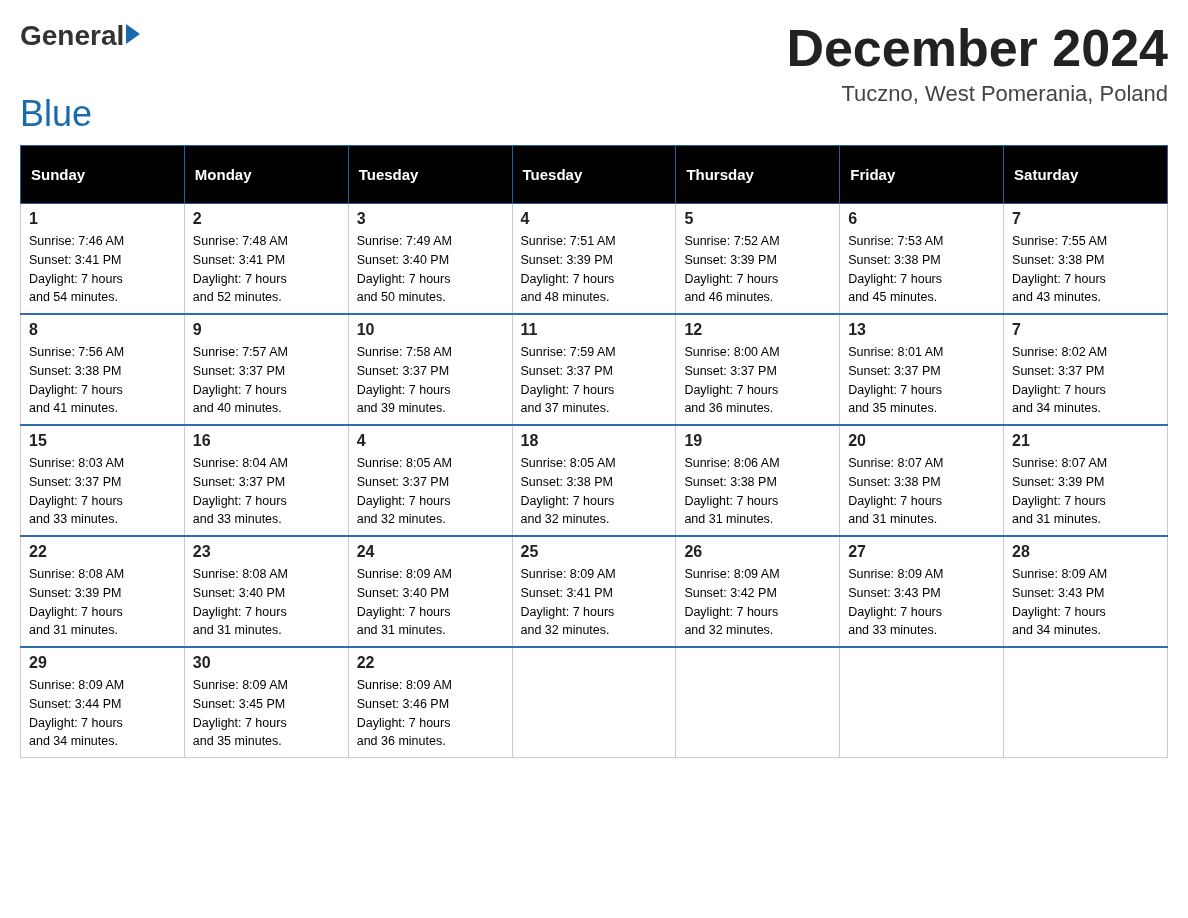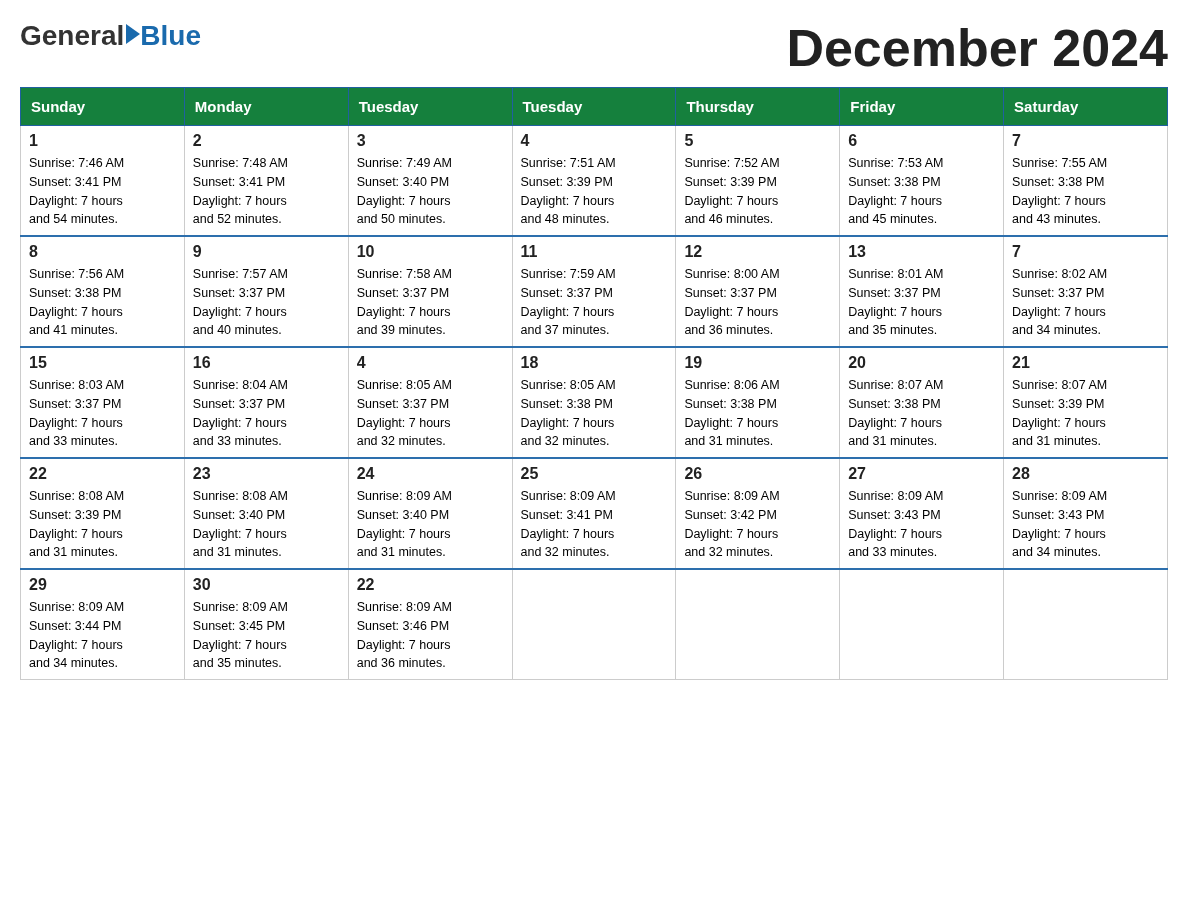--- a/index.html
+++ b/index.html
@@ -15,36 +15,37 @@
       justify-content: space-between;
       align-items: flex-start;
       margin-bottom: 10px;
     }
     .logo-text-general {
       font-size: 28px;
       font-weight: bold;
       color: #333;
     }
     .logo-text-blue {
-      font-size: 28px;
-      font-weight: bold;
+      font-size: 36px;
+      font-weight: normal;
       color: #1a6aad;
+      margin-top: 41px;
     }
     .logo-triangle {
       width: 0;
       height: 0;
       border-left: 14px solid #1a6aad;
       border-top: 10px solid transparent;
       border-bottom: 10px solid transparent;
       margin-left: 2px;
       margin-bottom: 4px;
     }
     .logo-container {
       display: flex;
-      flex-direction: row;
+      flex-direction: column;
       align-items: flex-start;
     }
     .logo-top-row {
       display: flex;
       align-items: center;
     }
     .title-area {
       text-align: right;
     }
     .month-title {
@@ -58,25 +59,25 @@
       font-size: 22px;
       color: #444;
       margin-top: 4px;
     }
     .calendar-table {
       width: 100%;
       border-collapse: collapse;
       border: 1px solid #aaa;
     }
     .calendar-table th {
-      background-color: #15803d;
+      background-color: #000000;
       color: #fff;
       font-size: 15px;
       font-weight: bold;
-      padding: 10px 10px;
+      padding: 20px 10px;
       text-align: left;
       border: 1px solid #2060a0;
     }
     .calendar-table td {
       vertical-align: top;
       padding: 6px 8px;
       border: 1px solid #ccc;
       font-size: 13px;
       color: #333;
       width: 14.28%;
@@ -108,20 +109,21 @@
 <div class="header">
   <div class="logo-container">
     <div class="logo-top-row">
       <span class="logo-text-general">General</span>
       <div class="logo-triangle"></div>
     </div>
     <span class="logo-text-blue">Blue</span>
   </div>
   <div class="title-area">
     <div class="month-title">December 2024</div>
+    <div class="location-title">Tuczno, West Pomerania, Poland</div>
   </div>
 </div>
 
 <table class="calendar-table">
   <thead>
     <tr>
     <th>Sunday</th>
         <th>Monday</th>
         <th>Tuesday</th>
         <th>Tuesday</th>

